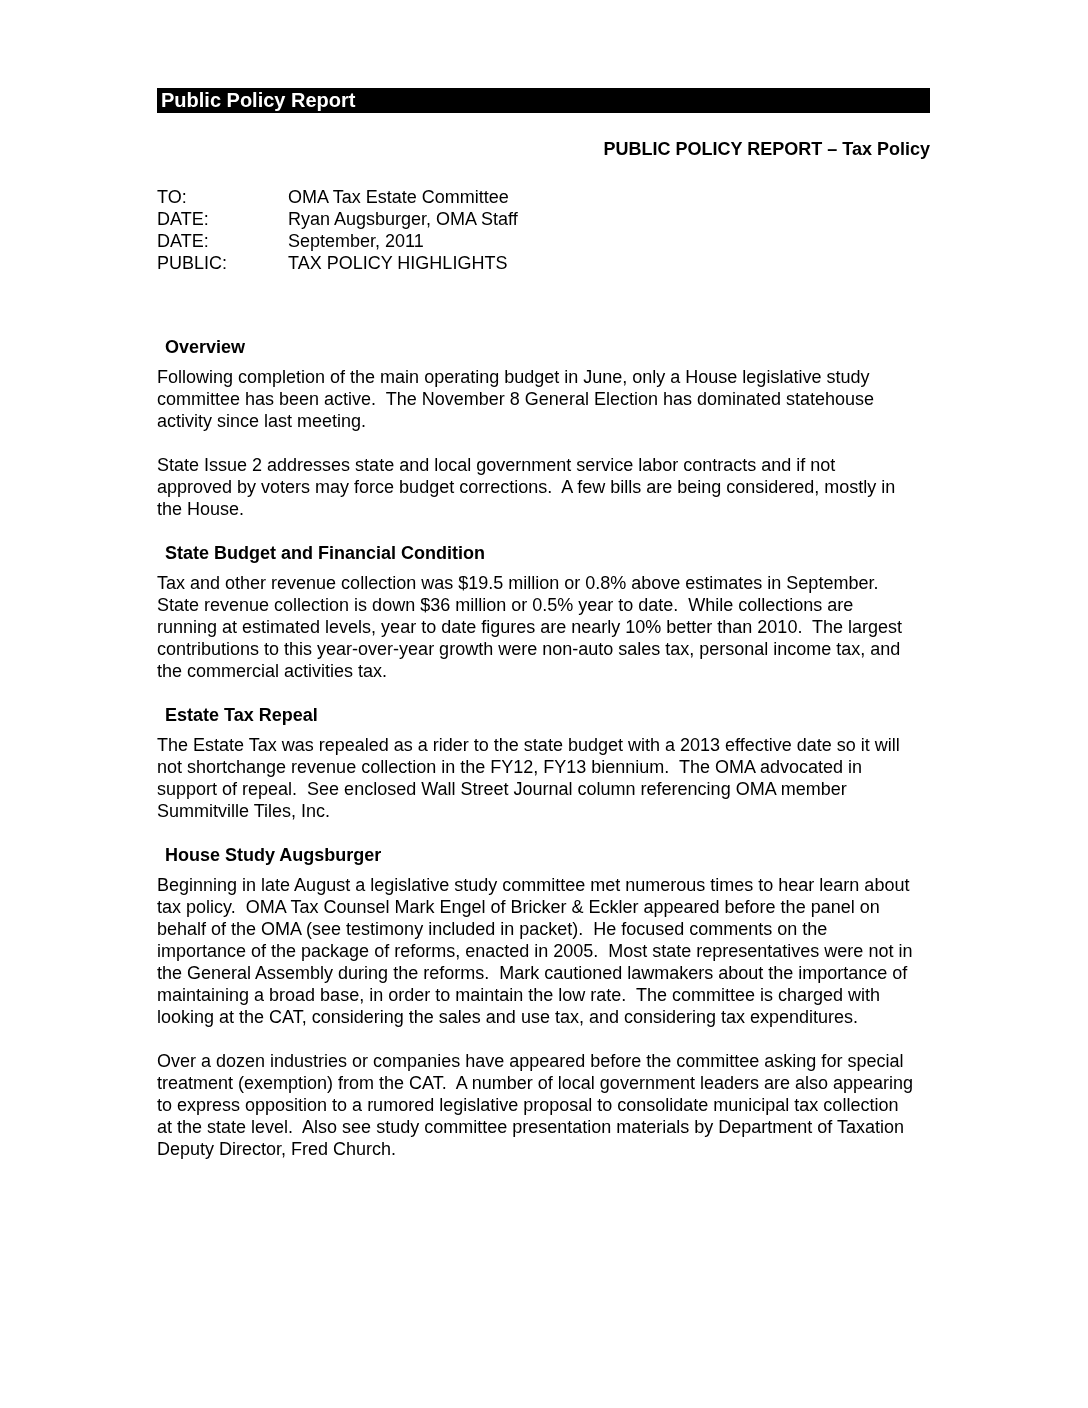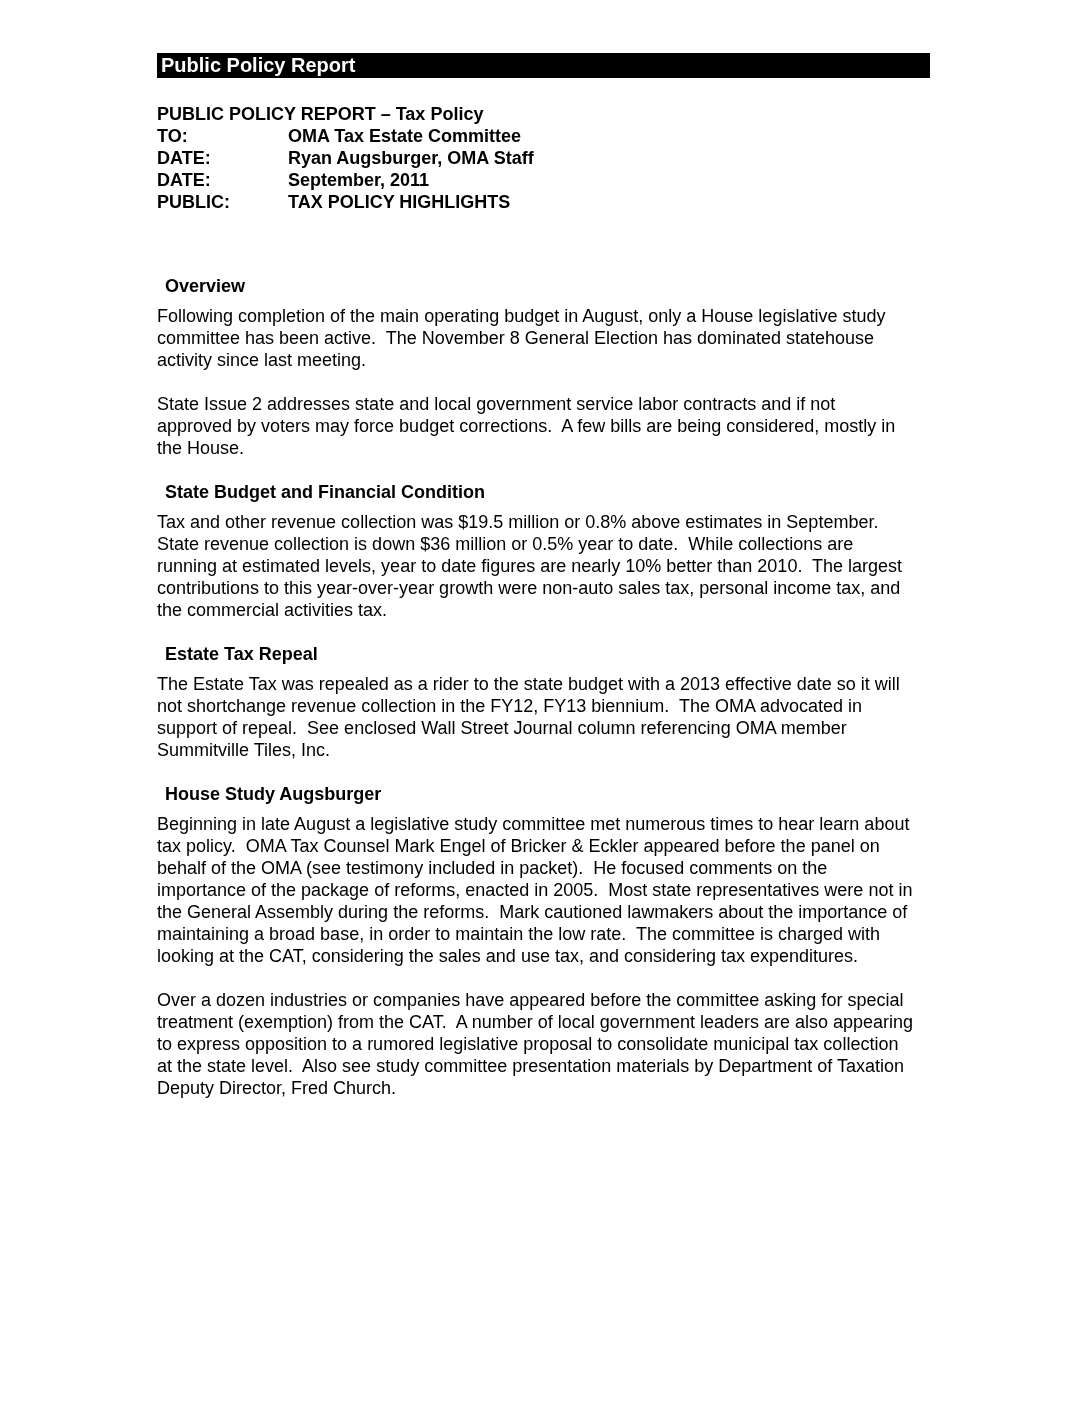--- a/index.html
+++ b/index.html
@@ -8,49 +8,50 @@
     background: #ffffff;
   }
   .page {
     position: relative;
     width: 1088px;
     height: 1408px;
     background: #ffffff;
     color: #000000;
     font-family: "Liberation Sans", sans-serif;
     box-sizing: border-box;
-    padding: 53px 158px 0 157px;
+    padding: 88px 158px 0 157px;
     overflow: hidden;
   }
   .banner {
     width: 773px;
     height: 25px;
     background: #000000;
     color: #ffffff;
     display: flex;
     align-items: center;
     margin-bottom: 25px;
   }
   .banner-text {
     font-weight: bold;
     font-size: 20px;
     padding-left: 4px;
     line-height: 25px;
     white-space: nowrap;
   }
   .doc-title {
     width: 773px;
-    text-align: left;
+    text-align: right;
     font-weight: bold;
     font-size: 18px;
     line-height: 22px;
+    margin-bottom: 26px;
   }
   .memo {
     font-size: 18px;
-    font-weight: bold;
+    font-weight: normal;
     line-height: 22px;
     margin-bottom: 62px;
   }
   .memo-row { display: flex; }
   .memo-label {
     width: 131px;
     flex: 0 0 131px;
   }
   .memo-value { white-space: nowrap; }
   .sections {
@@ -96,21 +97,21 @@
     <div class="memo-row">
       <span class="memo-label">PUBLIC:</span>
       <span class="memo-value">TAX POLICY HIGHLIGHTS</span>
     </div>
   </div>
 
   <div class="sections">
 
     <section>
       <h2 class="section-heading">Overview</h2>
-      <p class="para">Following completion of the main operating budget in August, only a House legislative study committee has been active.  The November 8 General Election has dominated statehouse activity since last meeting.</p>
+      <p class="para">Following completion of the main operating budget in June, only a House legislative study committee has been active.  The November 8 General Election has dominated statehouse activity since last meeting.</p>
       <p class="para">State Issue 2 addresses state and local government service labor contracts and if not approved by voters may force budget corrections.  A few bills are being considered, mostly in the House.</p>
     </section>
 
     <section>
       <h2 class="section-heading">State Budget and Financial Condition</h2>
       <p class="para">Tax and other revenue collection was $19.5 million or 0.8% above estimates in September.  State revenue collection is down $36 million or 0.5% year to date.  While collections are running at estimated levels, year to date figures are nearly 10% better than 2010.  The largest contributions to this year-over-year growth were non-auto sales tax, personal income tax, and the commercial activities tax.</p>
     </section>
 
     <section>
       <h2 class="section-heading">Estate Tax Repeal</h2>

